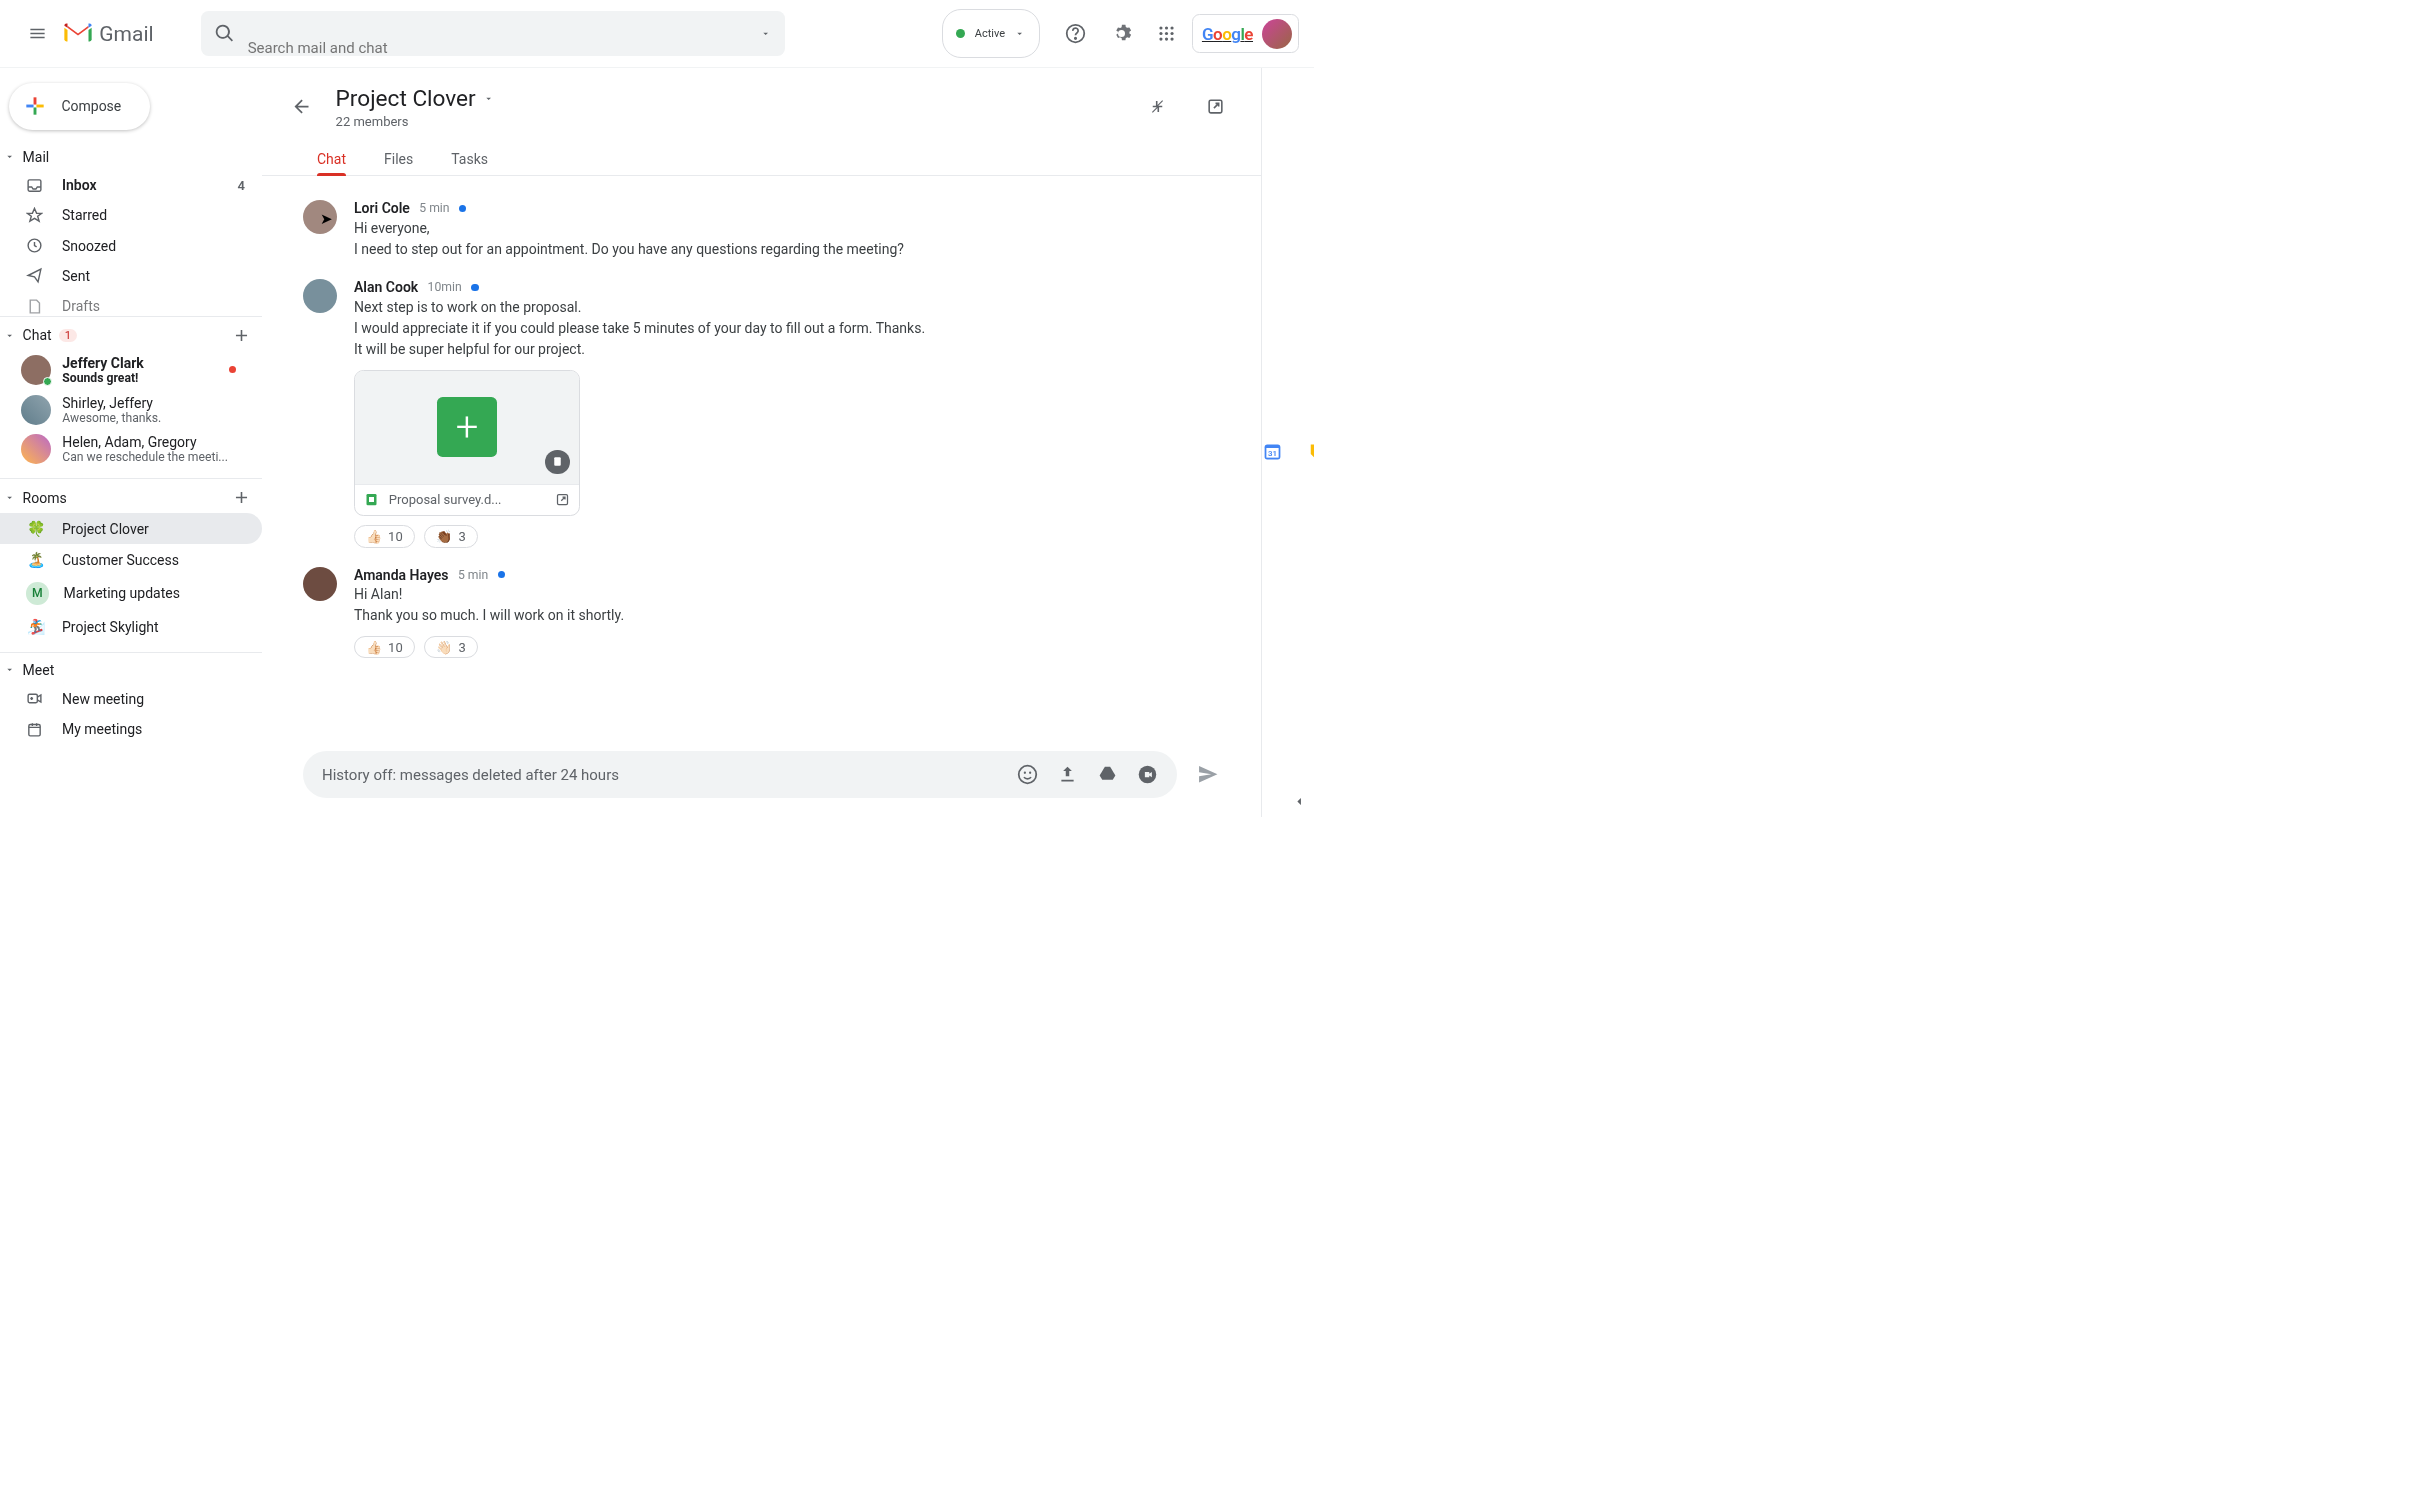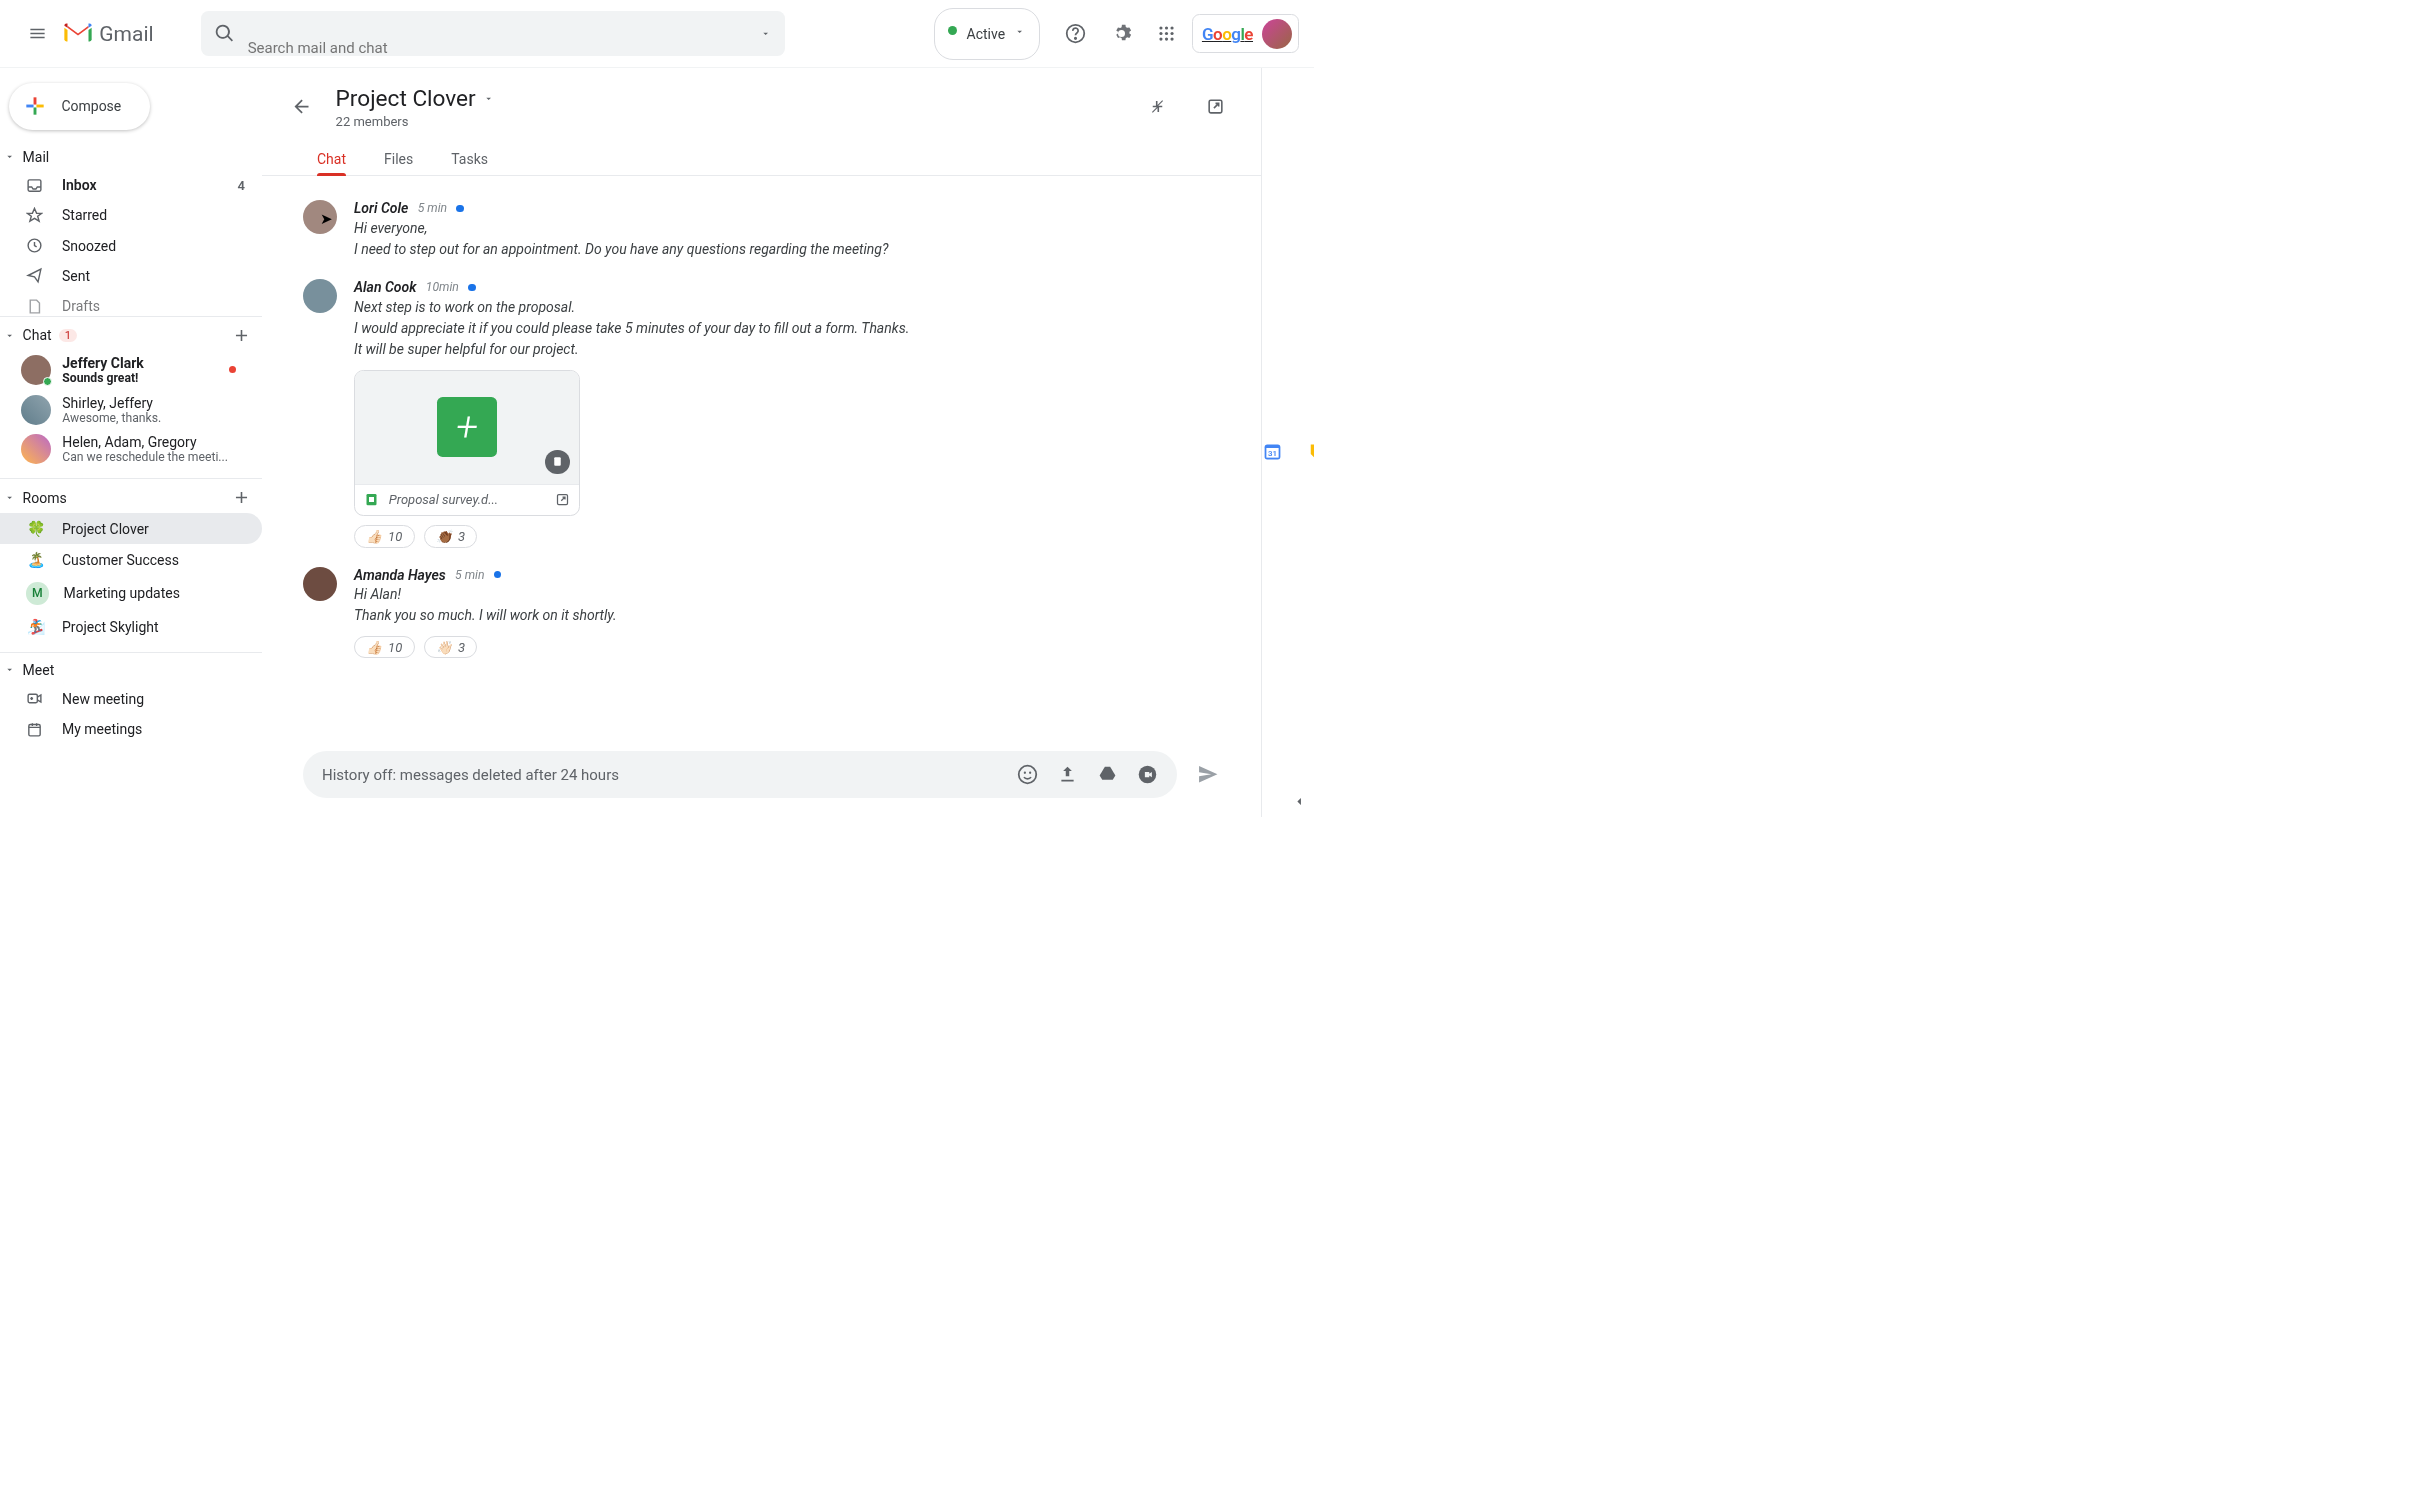--- a/index.html
+++ b/index.html
@@ -7,21 +7,21 @@
 .zoom { transform: scale(1); width: 1314px; height: 817px; overflow: hidden; }
 
 
 .header { height: 68px; display: flex; align-items: center; padding: 0 15px; border-bottom: 0.9px solid #f1f3f4; }
 .menu-btn { width: 45px; height: 45px; display: flex; align-items: center; justify-content: center; cursor: pointer; border-radius: 50%; color: #5f6368; }
 .logo-wrap { display: flex; align-items: center; gap: 7.5px; margin-left: 3.8px; margin-right: 47px; }
 .logo-text { font-size: 21px; color: #5f6368; }
 .search-bar { flex: 0 0 584px; height: 45px; background: #f1f3f4; border-radius: 7.5px; display: flex; align-items: center; padding: 0 13px; color: #5f6368; gap: 13px; }
 .search-input { flex: 1; border: none; background: transparent; font-size: 15px; color: #5f6368; outline: none; margin-top: 28px; }
 .header-spacer { flex: 1; }
-.status-pill { display: flex; align-items: flex-start; gap: 9.4px; border: 0.9px solid #dadce0; border-radius: 19px; padding: 17px 13px; font-size: 14px; color: #3c4043; margin-right: 13px; cursor: pointer; }
+.status-pill { display: flex; align-items: center; gap: 9.4px; border: 0.9px solid #dadce0; border-radius: 19px; padding: 17px 13px; font-size: 11px; color: #3c4043; margin-right: 13px; cursor: pointer; }
 .status-dot { width: 9.4px; height: 9.4px; background: #34a853; border-radius: 50%; }
 .hicon { width: 38px; height: 38px; display: flex; align-items: center; justify-content: center; color: #5f6368; cursor: pointer; border-radius: 50%; margin: 0 3.8px; }
 .google-acc { display: flex; align-items: center; gap: 9.4px; border: 0.9px solid #dadce0; border-radius: 7.5px; padding: 3.8px 5.6px 3.8px 9.4px; margin-left: 2px; cursor: pointer; text-decoration: underline; }
 .avatar { width: 30px; height: 30px; border-radius: 50%; background: #ccc; }
 
 
 .body-row { display: flex; height: calc(817px - 68px); }
 .sidebar { width: 262px; display: flex; flex-direction: column; padding-top: 9.4px; overflow: hidden; }
 .compose { margin: 5.6px 0 13px 9.4px; width: 141px; height: 47px; border-radius: 26px; box-shadow: 0 0.9px 3.8px rgba(0,0,0,.25); display: flex; align-items: center; gap: 13px; padding-left: 13px; font-size: 14px; color: #3c4043; cursor: pointer; background: #fff; }
 .section-header { display: flex; align-items: center; gap: 7.5px; padding: 5.6px 11.3px 5.6px 3.8px; font-size: 14px; color: #202124; cursor: pointer; }
@@ -47,21 +47,21 @@
 .title-row { display: flex; align-items: center; gap: 17px; padding: 17px 22.6px 5.6px 22.6px; }
 .back-btn { width: 34px; height: 34px; display:flex; align-items:center; justify-content:center; color:#5f6368; cursor:pointer; border-radius:50%; }
 .title-col h2 { font-size: 22.6px; font-weight: 400; color: #202124; display:flex; align-items:center; gap:7.5px;}
 .title-col .sub { font-size: 13px; color: #5f6368; margin-top: 1.9px; }
 .title-actions { margin-left: auto; display: flex; gap: 13px; color: #5f6368; }
 .tabs { display: flex; gap: 38px; padding: 0 22.6px 0 55px; border-bottom: 0.9px solid #e8eaed; margin-top: 9.4px; }
 .tab { padding: 7.5px 0; font-size: 14px; color: #5f6368; cursor: pointer; position: relative; }
 .tab.active { color: #d93025; }
 .tab.active::after { content:''; position:absolute; left:0; right:0; bottom:-0.9px; height:2.8px; background:#d93025; border-radius:2.8px 2.8px 0 0; }
 .messages { flex:1; overflow-y:auto; padding: 24.5px 41px 9.4px 41px; }
-.msg { display:flex; gap: 17px; margin-bottom: 19px; font-style: italic; }
+.msg { display:flex; gap: 17px; margin-bottom: 19px; }
 .msg .av { width:34px; height:34px; border-radius:50%; background:#ccc; flex-shrink:0; }
 .msg .mhead { display:flex; align-items:center; gap:9.4px; }
 .msg .mname { font-weight:600; font-size:14px; }
 .msg .mtime { font-size:12.2px; color:#80868b; }
 .msg .mdot { width:7.5px; height:7.5px; background:#1a73e8; border-radius:50%; }
 .msg .mbody { font-size:14px; color:#3c4043; line-height:1.5; margin-top:1.9px; white-space:pre-line; }
 .attach-card { margin-top:9.4px; width:226px; border:0.9px solid #dadce0; border-radius:9.4px; overflow:hidden; }
 .attach-prev { height:113px; background:#f1f3f4; display:flex; align-items:center; justify-content:center; position:relative; }
 .attach-prev .sheets-icon { width:60px; height:60px; background:#34a853; border-radius:5.6px; display:flex; align-items:center; justify-content:center; color:#fff; font-size:40px; font-weight:300; }
 .attach-prev .mini { position:absolute; right:9.4px; bottom:9.4px; width:24.5px; height:24.5px; border-radius:50%; background:#5f6368; color:#fff; display:flex; align-items:center; justify-content:center; font-size:13px;}

